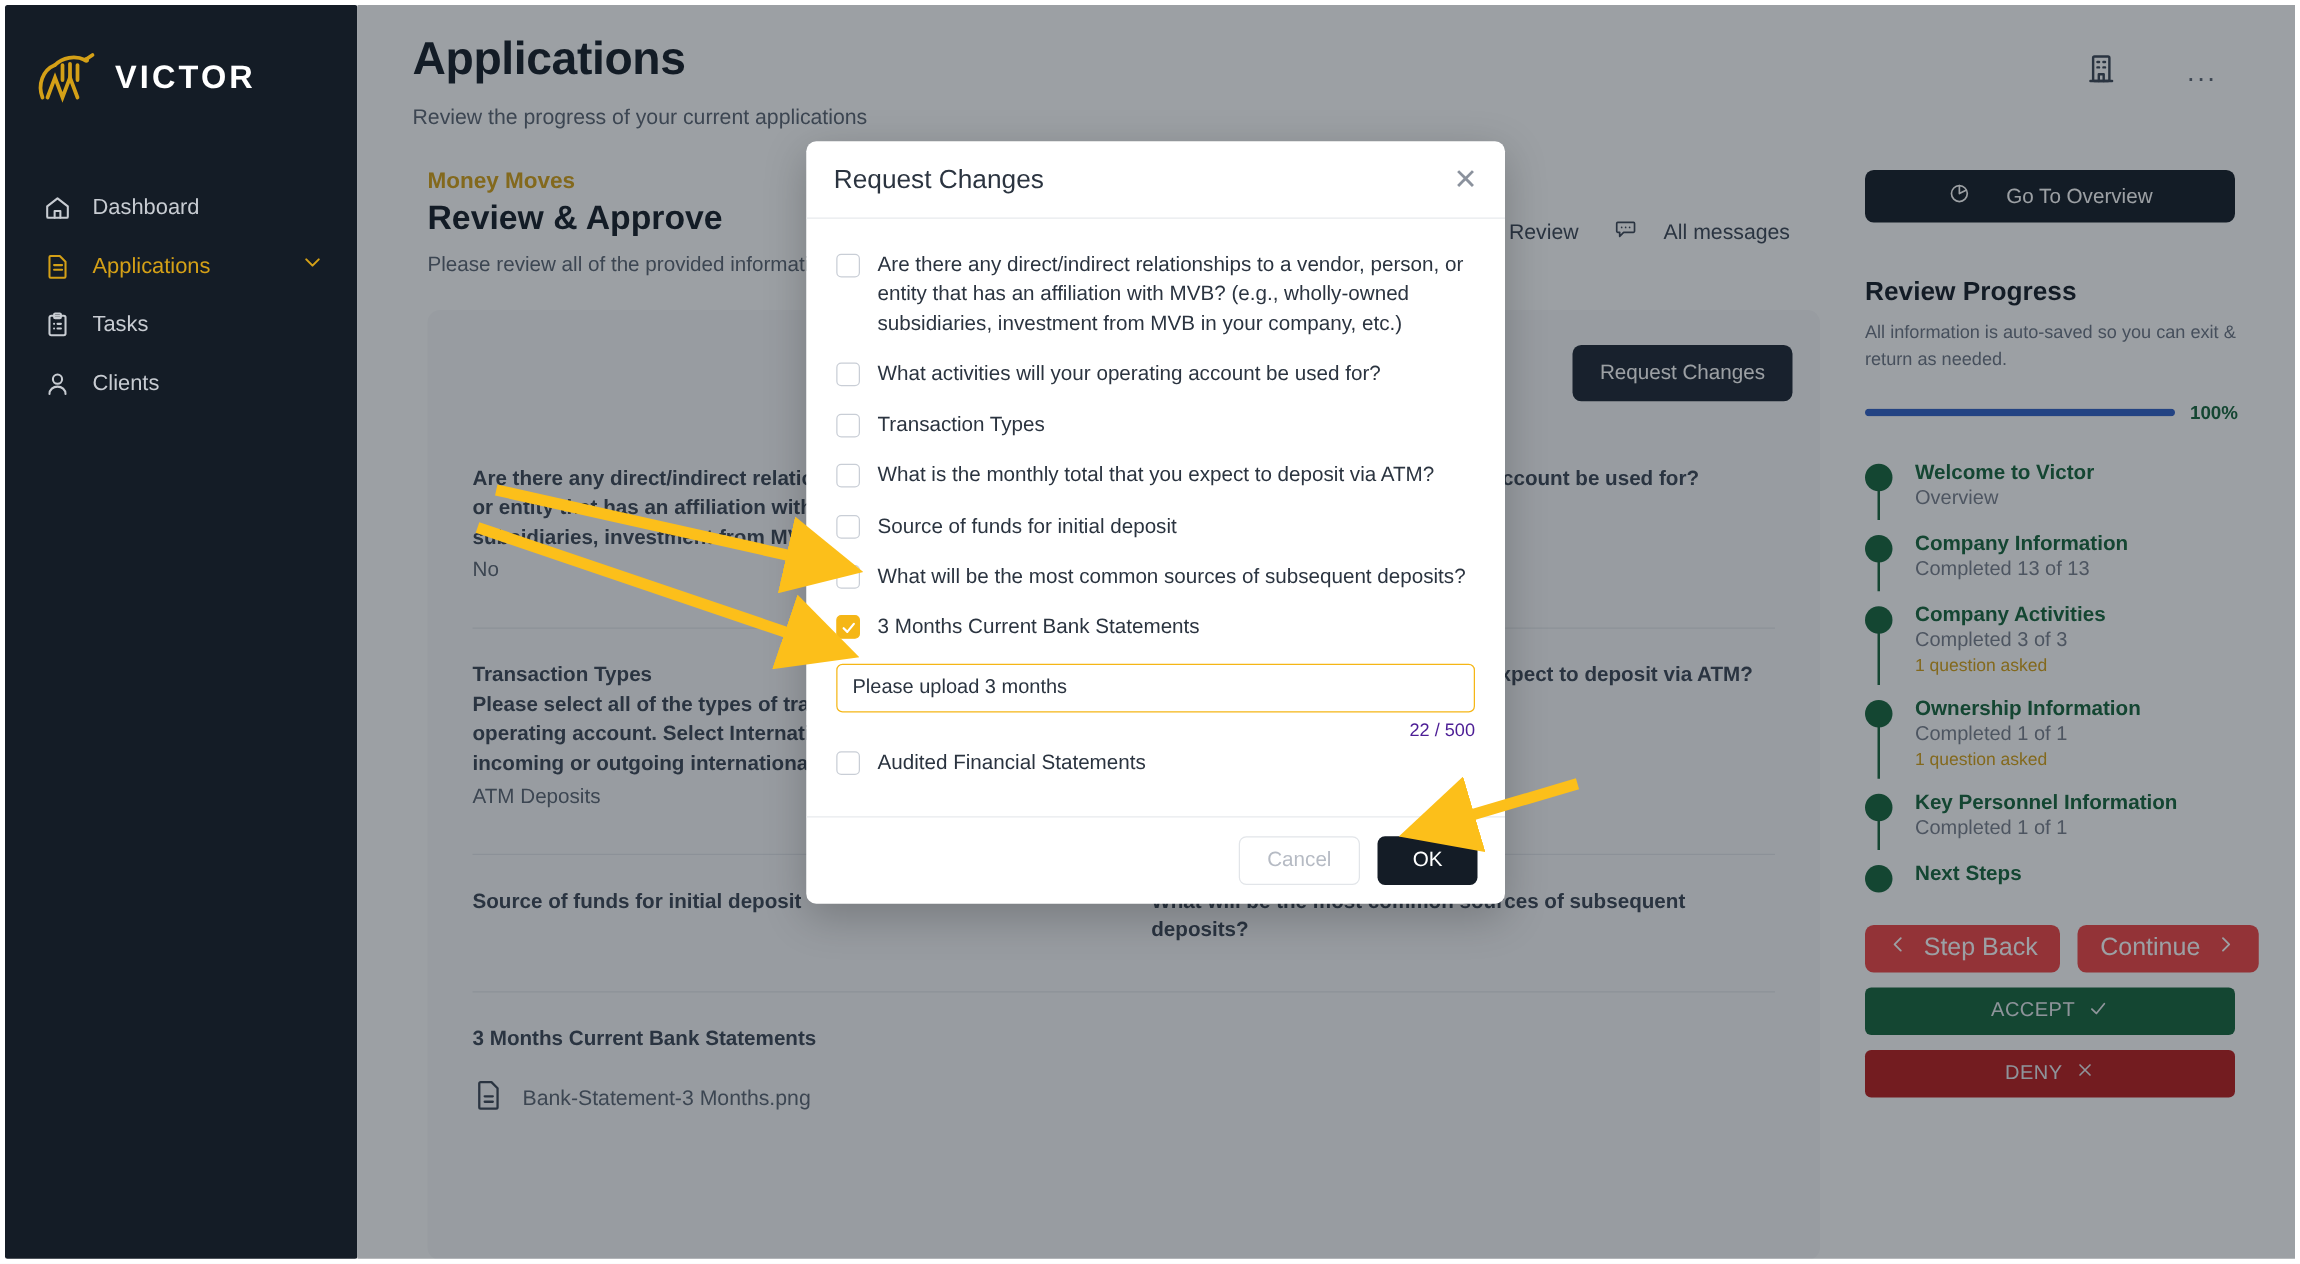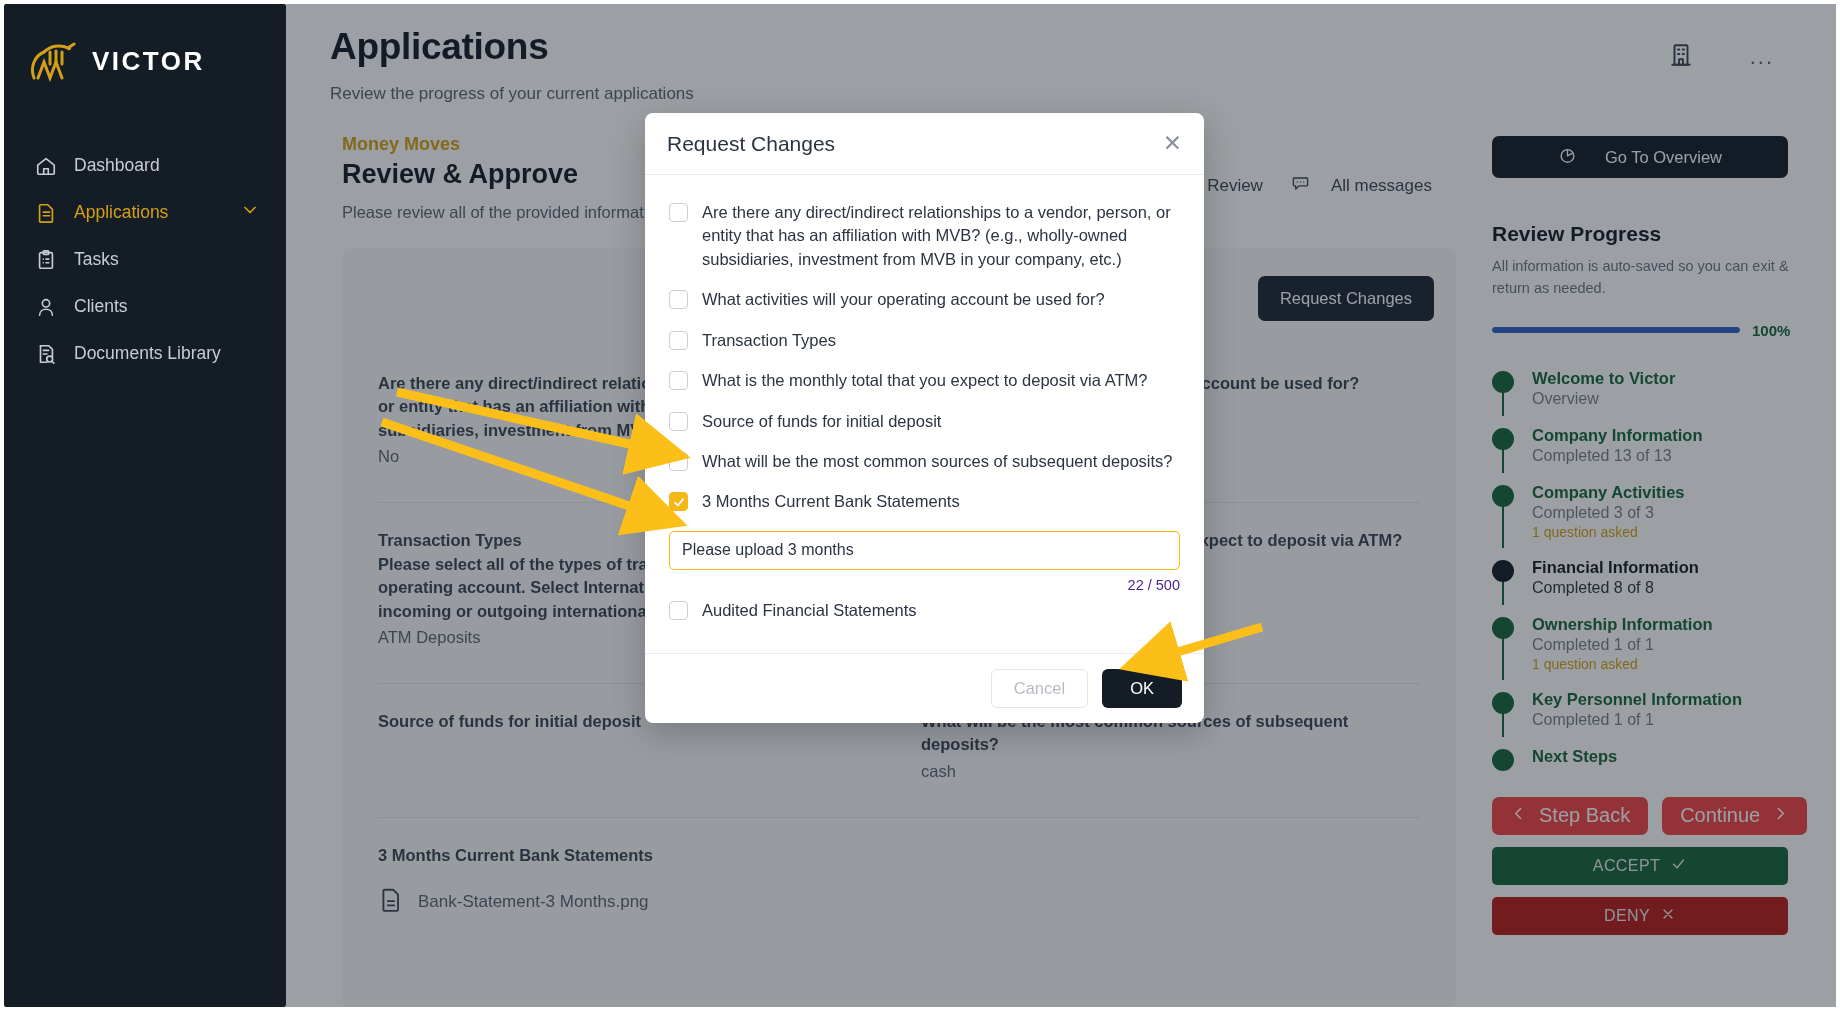--- a/index.html
+++ b/index.html
@@ -275,32 +275,20 @@
       <div class="nav-item">
         <span class="nav-ico">
           <svg viewBox="0 0 24 24" width="22" height="22" fill="none" stroke="#c8ccd2" stroke-width="1.8" stroke-linecap="round" stroke-linejoin="round">
               <circle cx="12" cy="8" r="4"></circle>
               <path d="M5 21 c0-4 3.2-6.5 7-6.5 s7 2.5 7 6.5"></path>
             </svg>
         </span>
         <span class="nav-label">Clients</span>
       </div>
 
-      <div class="nav-item">
-        <span class="nav-ico">
-          <svg viewBox="0 0 24 24" width="22" height="22" fill="none" stroke="#c8ccd2" stroke-width="1.8" stroke-linecap="round" stroke-linejoin="round">
-              <path d="M6 3 h9 l4 4 v8"></path>
-              <path d="M6 3 v18 h7"></path>
-              <path d="M9 8 h6 M9 12 h4"></path>
-              <circle cx="16" cy="17.5" r="3.2"></circle>
-              <path d="M18.4 19.9 L20.5 22"></path>
-            </svg>
-        </span>
-        <span class="nav-label">Documents Library</span>
-      </div>
     </nav>
   </aside>
 
   <main class="main">
     <div class="page-head">
       <h1 class="page-title">Applications</h1>
       <div class="page-sub">Review the progress of your current applications</div>
     </div>
 
     <div class="topright">
@@ -360,21 +348,20 @@
               <div class="qvalue"></div>
             </div>
 
             <div class="divider"></div>
 
             <div class="qblock">
               <div class="qlabel">Source of funds for initial deposit</div>
             </div>
             <div class="qblock">
               <div class="qlabel">What will be the most common sources of subsequent deposits?</div>
-              <div class="qvalue">cash</div>
             </div>
 
             <div class="divider"></div>
 
             <div class="qblock" style="grid-column:1/-1">
               <div class="qlabel">3 Months Current Bank Statements</div>
               <div class="file-row">
                 <span>
                   <svg viewBox="0 0 24 24" width="26" height="30" fill="none" stroke="#3c4655" stroke-width="1.7" stroke-linecap="round" stroke-linejoin="round">
                       <path d="M6 2.5 h8 l4.5 4.5 V21 a1 1 0 0 1-1 1 H6 a1 1 0 0 1-1-1 V3.5 a1 1 0 0 1 1-1 Z"></path>
@@ -437,30 +424,20 @@
                 <div class="step-line"></div>
                 <div class="step-dot"></div>
               </div>
             <div class="step-body">
               <div class="step-name">Company Activities</div>
               <div class="step-meta">Completed 3 of 3</div>
               <div class="step-q">1 question asked</div>
             </div>
           </div>
 
-          <div class="step">
-            <div class="step-rail">
-                <div class="step-line"></div>
-                <div class="step-dot dark"></div>
-              </div>
-            <div class="step-body">
-              <div class="step-name dark">Financial Information</div>
-              <div class="step-meta dark">Completed 8 of 8</div>
-            </div>
-          </div>
 
           <div class="step">
             <div class="step-rail">
                 <div class="step-line"></div>
                 <div class="step-dot"></div>
               </div>
             <div class="step-body">
               <div class="step-name">Ownership Information</div>
               <div class="step-meta">Completed 1 of 1</div>
               <div class="step-q">1 question asked</div>

